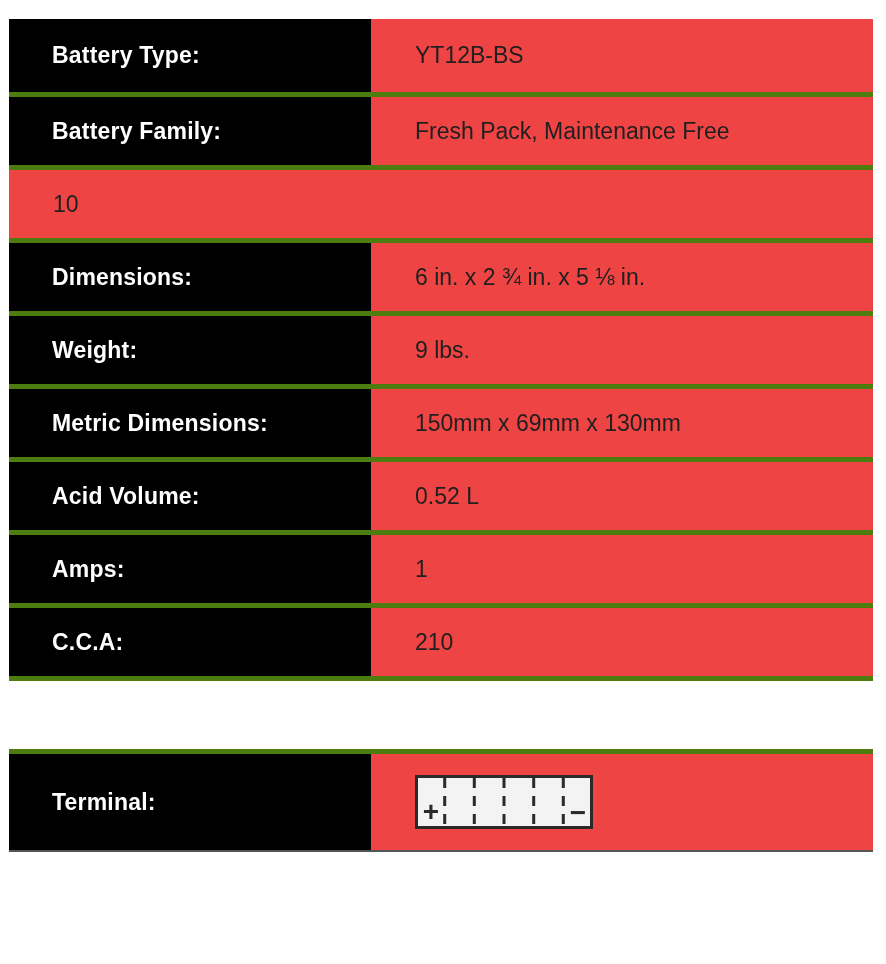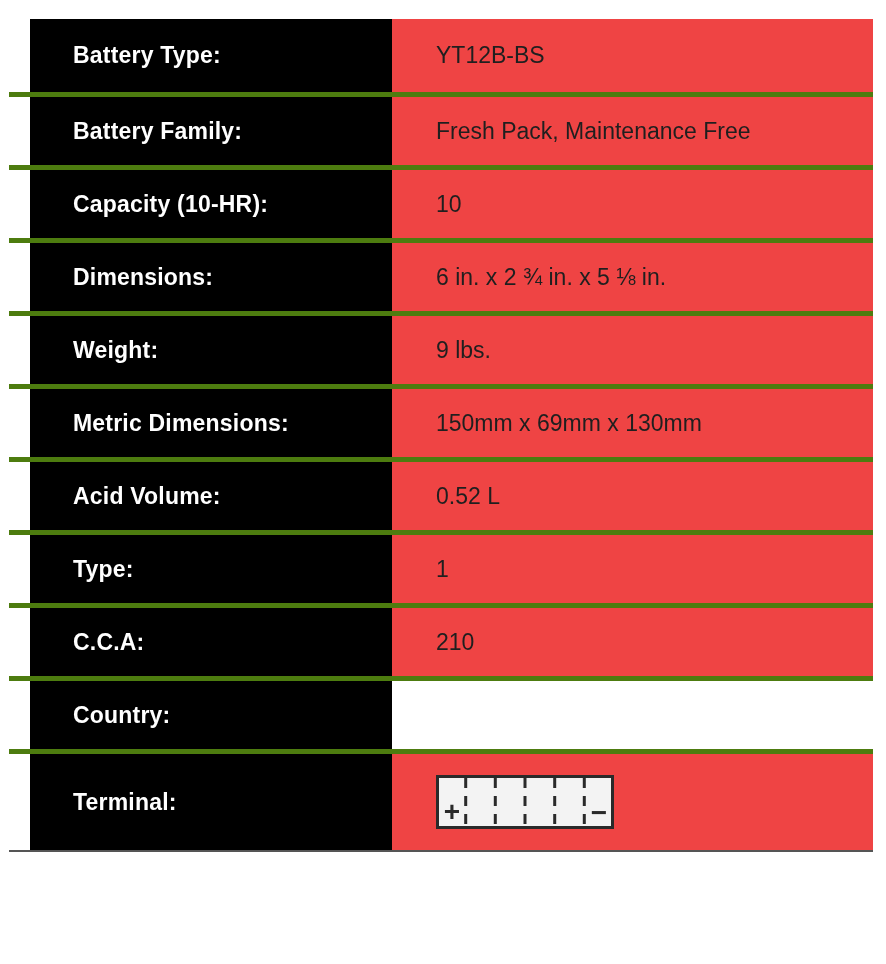--- a/index.html
+++ b/index.html
@@ -39,21 +39,20 @@
     flex: 0 0 362px;
     background: #000000;
     color: #ffffff;
     font-weight: bold;
     font-size: 23px;
     display: flex;
     align-items: center;
     padding-left: 43px;
     box-sizing: border-box;
     letter-spacing: 0.2px;
-    margin-left: 21px;
   }
   .spec-value {
     flex: 1;
     background: #ef4444;
     color: #1f1f1f;
     font-size: 23px;
     display: flex;
     align-items: center;
     padding-left: 44px;
     box-sizing: border-box;
@@ -73,21 +72,20 @@
       <div class="spec-value">YT12B-BS</div>
     </div>
 
     <div class="spec-row">
       <div class="spec-label">Battery Family:</div>
       <div class="spec-value">Fresh Pack, Maintenance Free</div>
     </div>
 
 
     <div class="spec-row">
-      <div class="spec-label">Capacity (10-HR):</div>
       <div class="spec-value">10</div>
     </div>
 
     <div class="spec-row">
       <div class="spec-label">Dimensions:</div>
       <div class="spec-value">6 in. x 2 ¾ in. x 5 ⅛ in.</div>
     </div>
 
     <div class="spec-row">
       <div class="spec-label">Weight:</div>
@@ -98,31 +96,30 @@
       <div class="spec-label">Metric Dimensions:</div>
       <div class="spec-value">150mm x 69mm x 130mm</div>
     </div>
 
     <div class="spec-row">
       <div class="spec-label">Acid Volume:</div>
       <div class="spec-value">0.52 L</div>
     </div>
 
     <div class="spec-row">
-      <div class="spec-label">Type:</div>
+      <div class="spec-label">Amps:</div>
       <div class="spec-value">1</div>
     </div>
 
     <div class="spec-row">
       <div class="spec-label">C.C.A:</div>
       <div class="spec-value">210</div>
     </div>
 
     <div class="spec-row">
-      <div class="spec-label">Country:</div>
     </div>
 
     <div class="spec-row terminal-row">
       <div class="spec-label">Terminal:</div>
       <div class="spec-value">
         <svg class="terminal-svg" width="178" height="54" viewBox="0 0 178 54">
           <rect x="1.5" y="1.5" width="175" height="51" fill="#f3f3f3" stroke="#2a2a2a" stroke-width="3"></rect>
           <line x1="29.7" y1="3" x2="29.7" y2="51" stroke="#2a2a2a" stroke-width="3" stroke-dasharray="10 8"></line>
           <line x1="59.3" y1="3" x2="59.3" y2="51" stroke="#2a2a2a" stroke-width="3" stroke-dasharray="10 8"></line>
           <line x1="89" y1="3" x2="89" y2="51" stroke="#2a2a2a" stroke-width="3" stroke-dasharray="10 8"></line>

